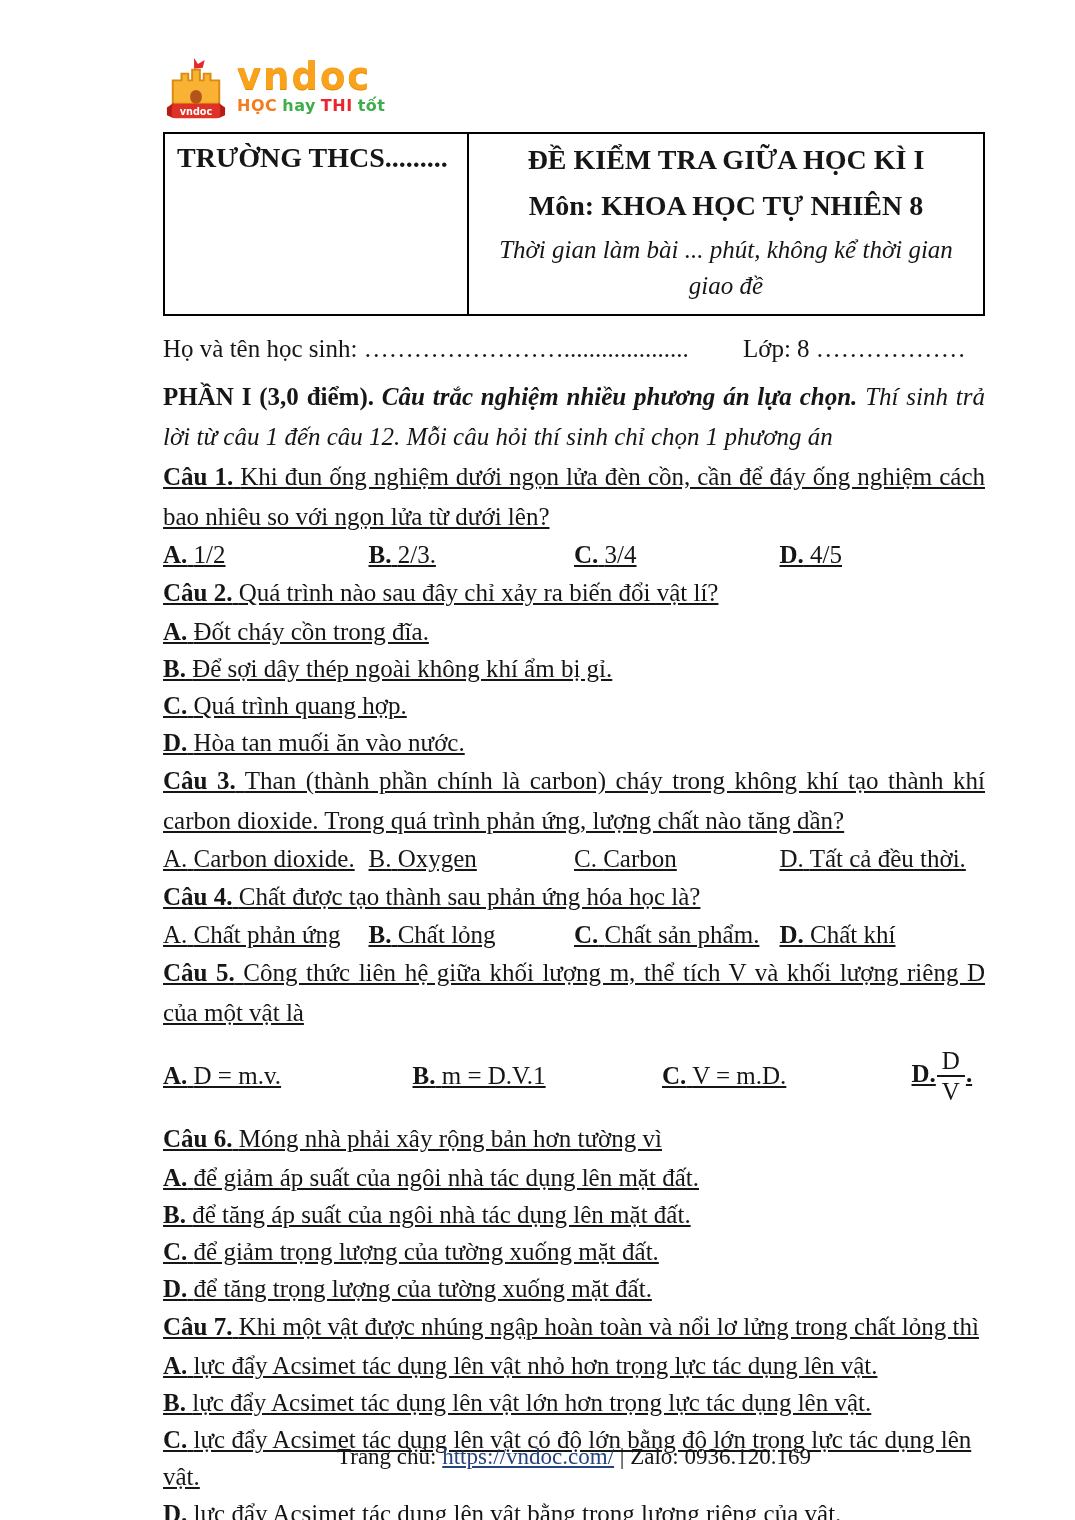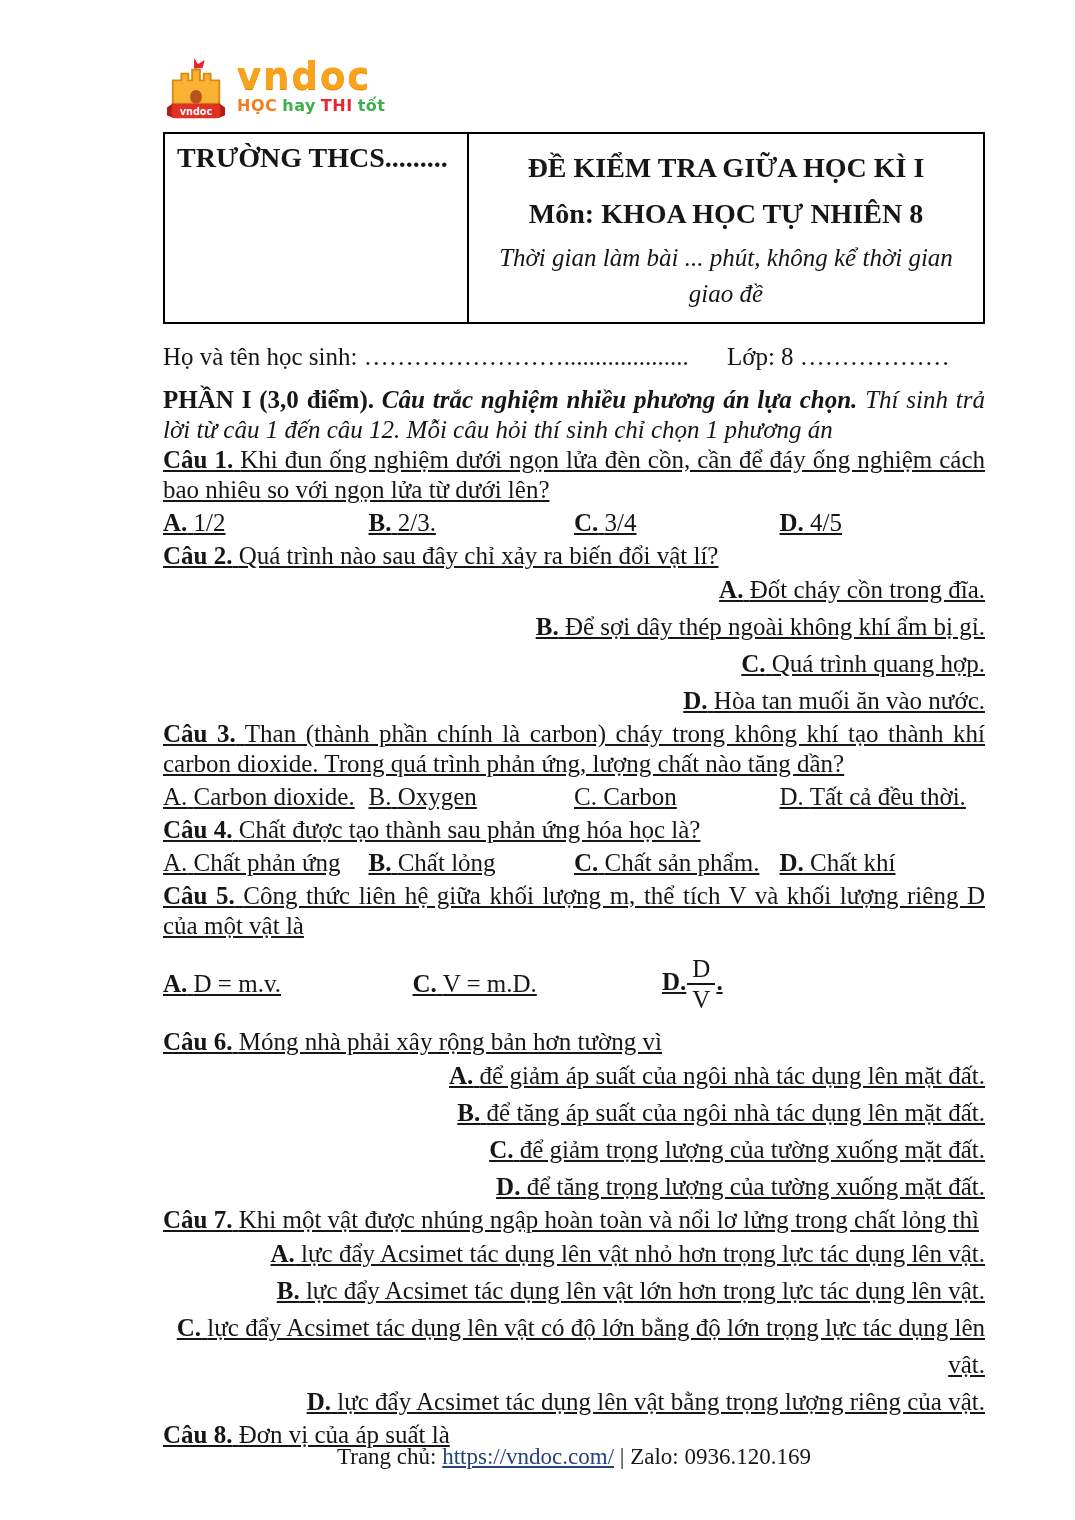--- a/index.html
+++ b/index.html
@@ -19,40 +19,40 @@
     color:#F9A21B;letter-spacing:2px;text-shadow:0 1px 0 #e08a00;
   }
   .tagline{font-family:"DejaVu Sans", sans-serif;font-weight:800;font-size:16px;line-height:20px;letter-spacing:.5px;}
   .tagline span{margin-right:5px;}
   .t-hoc{color:#F47C20;} .t-hay{color:#3DAE49;} .t-thi{color:#E8262D;} .t-tot{color:#3DAE49;}
 
   
   table.hdr{border-collapse:collapse;width:822px;margin-top:0;border-radius:30px;}
   table.hdr td{border:2px solid #000;vertical-align:top;}
   td.school{width:278px;padding:8px 12px;font-weight:bold;font-size:28px;}
-  td.exam{text-align:center;padding:8px 8px 10px;}
+  td.exam{text-align:center;padding:0 8px 10px;}
   .exam-title,.exam-subject{font-weight:bold;font-size:28px;margin:6px 0 0;line-height:40px;}
   .exam-duration{font-style:italic;font-size:25px;margin:6px 0 0;line-height:36px;}
 
   
   p{margin:0;}
   .b{font-weight:bold;}
   .i{font-style:italic;}
   .bi{font-weight:bold;font-style:italic;}
-  .line{font-size:25px;line-height:30px;}
+  .line{font-size:25px;line-height:40px;}
   .just{text-align:justify;}
 
   .student-line{font-size:25px;line-height:36px;margin-top:15px;white-space:nowrap;}
-  .class-label{margin-left:32px;}
+  .class-label{margin-left:48px;}
 
   .part1{margin-top:10px;}
 
   .question{margin:0;text-decoration:underline;}
   .opt-row4{display:grid;grid-template-columns:25% 25% 25% 25%;font-size:25px;line-height:36px;}
-  .opt-line{font-size:25px;line-height:37px;text-align:right;}
+  .opt-line{font-size:25px;line-height:37px;}
 
   
   .formula-row{align-items:center;min-height:86px;gap:44px;}
   .frac{display:inline-flex;flex-direction:column;vertical-align:middle;text-align:center;margin:0 1px;}
   .frac .num{border-bottom:2px solid #161616;padding:0 5px;line-height:29px;}
   .frac .den{padding:0 5px;line-height:29px;}
 
   
   .footer{
     position:absolute;left:163px;bottom:50px;width:822px;text-align:center;
@@ -159,20 +159,21 @@
     </div>
   </div>
 
   <div class="question">
     <p class="line just">
       <span class="b">Câu 5.</span>
       <span>Công thức liên hệ giữa khối lượng m, thể tích V và khối lượng riêng D của một vật là</span>
     </p>
     <div class="opt-row4 formula-row">
       <span class="opt"><span class="b">A.</span> <span>D = m.v.</span></span>
+      <span class="opt"><span class="b">B.</span> <span>m = D.V.1</span></span>
       <span class="opt"><span class="b">C.</span> <span>V = m.D.</span></span>
       <span class="opt"><span class="b">D.</span><span><span class="frac">
               <span class="num">D</span>
               <span class="den">V</span>
             </span></span><span class="b">.</span></span>
     </div>
   </div>
 
   <div class="question">
     <p class="line just">

